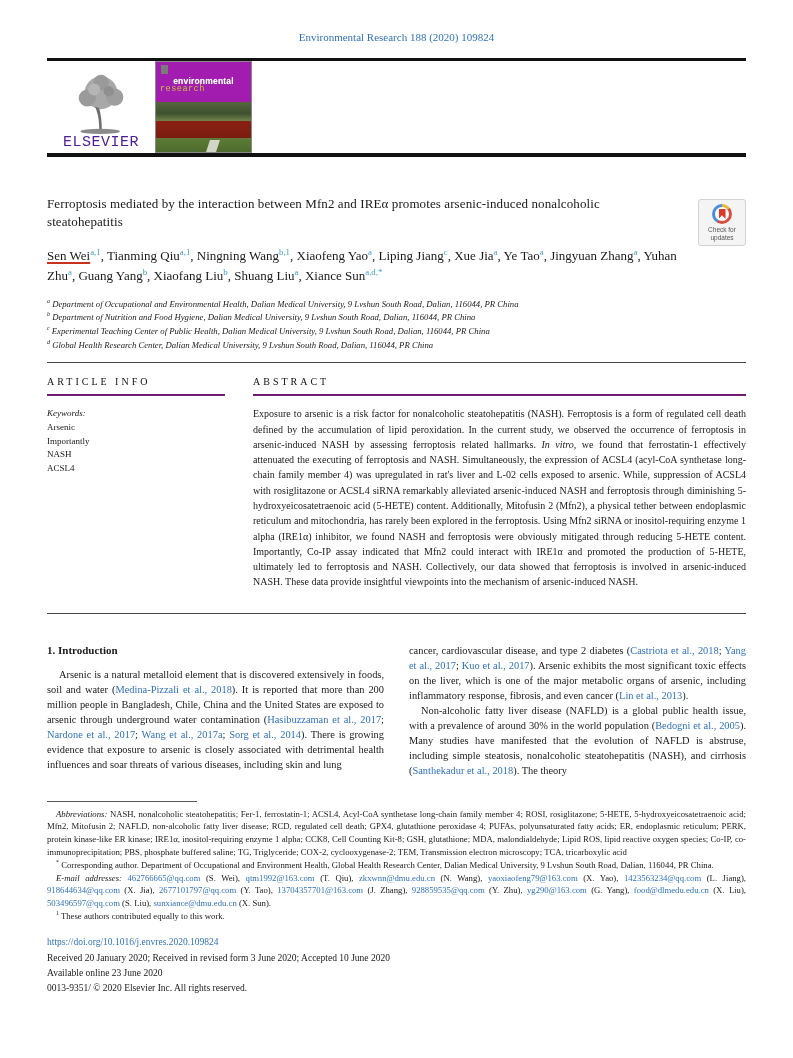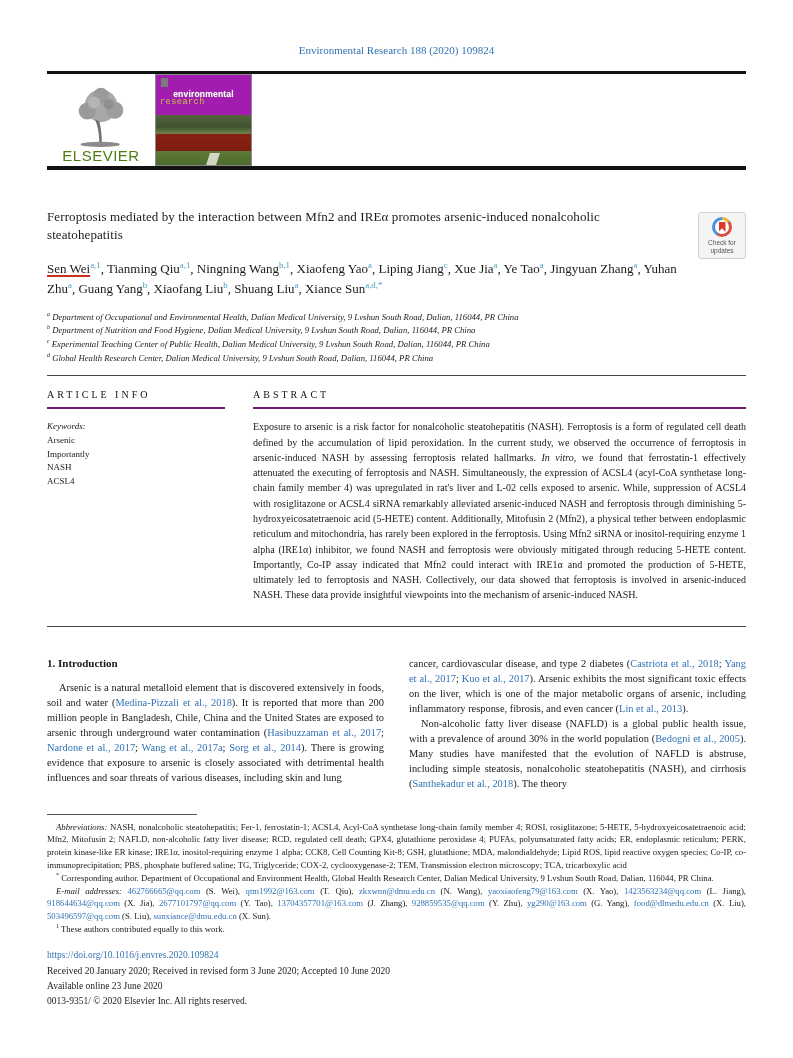--- a/index.html
+++ b/index.html
@@ -1,29 +1,29 @@
 <!DOCTYPE html>
 <html><head>
 <meta charset="utf-8">
 <style>
   * { margin:0; padding:0; box-sizing:border-box; }
   html,body { background:#ffffff; }
   body {
     width:793px; height:1058px; overflow:hidden; position:relative;
     font-family:"Liberation Serif","DejaVu Serif",serif; color:#1a1a1a;
   }
-  .page { padding:44px 47px 0 47px; }
+  .page { padding:31px 47px 0 47px; }
 
   
   .journal-ref { text-align:center; font-size:11px; color:#3272b4; margin-bottom:15px; }
 
   
   .masthead { border-top:3px solid #111; border-bottom:4px solid #111; display:flex; align-items:stretch; height:99px; }
   .mh-left { width:108px; display:flex; flex-direction:column; align-items:center; justify-content:flex-end; padding:3px 0 2px 0; background:#fff; }
-  .els-word { font-size:15px; color:#4d7c0f; letter-spacing:0.5px; margin-top:-2px; font-family:Liberation Sans, sans-serif; }
+  .els-word { font-size:15px; color:#4c1d95; letter-spacing:0.5px; margin-top:-2px; font-family:Liberation Mono, monospace; }
   .mh-center { flex:1; background:#ebebeb; margin-right:7px; display:flex; flex-direction:column; justify-content:space-between; text-align:center; padding:9px 6px 9px 6px; }
   .contents-line { font-size:10.5px; color:#222; }
   .journal-name { font-size:21px; color:#111; }
   .homepage-line { font-family:"Liberation Sans","DejaVu Sans",sans-serif; font-size:10.5px; color:#333; }
 
   
   .mh-right { width:97px; border:1px solid #8a8a8a; background:#a21caf; display:flex; flex-direction:column; overflow:hidden; }
   .cov-top { height:40px; position:relative; padding:3px 4px 0 4px; }
   .cov-logo { position:absolute; top:3px; left:5px; width:7px; height:9px; background:#7b7b7b; }
   .cov-t1 { margin-top:11px; text-align:center; font-family:"Liberation Sans","DejaVu Sans",sans-serif; font-size:8.5px; font-weight:bold; color:#ffffff; text-shadow:0 0 1px #9a9a9a; letter-spacing:0.2px; }

